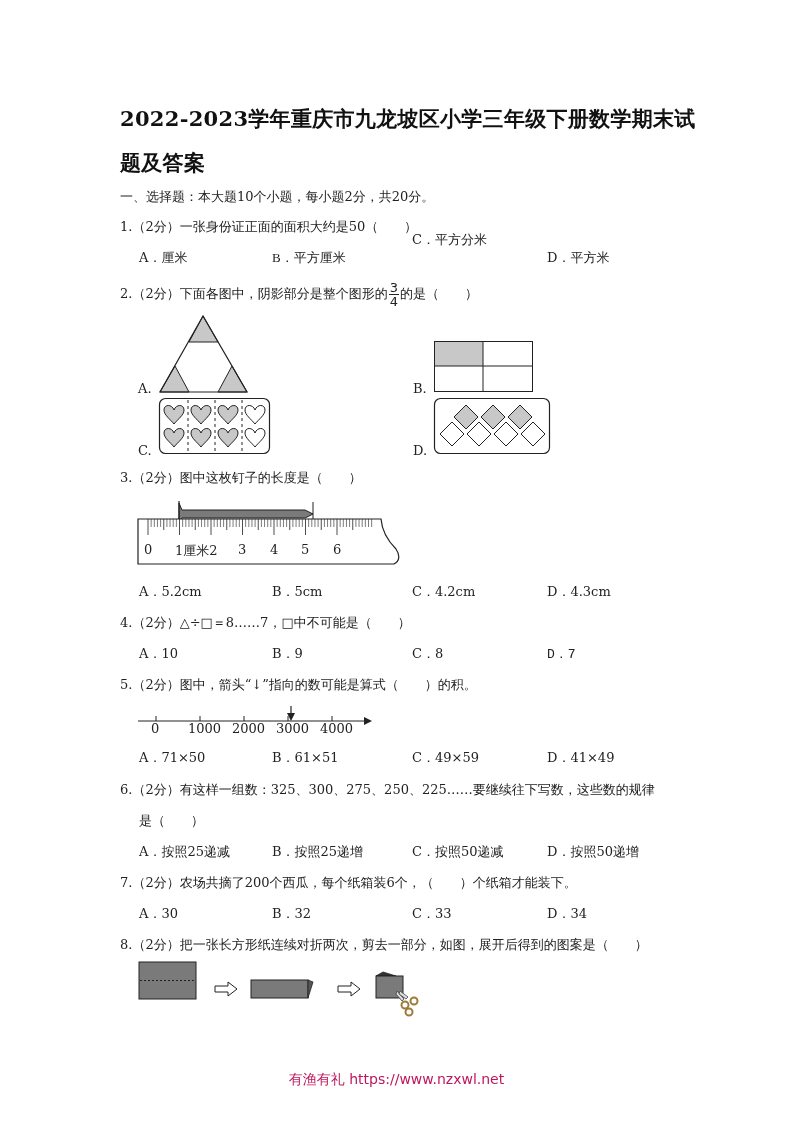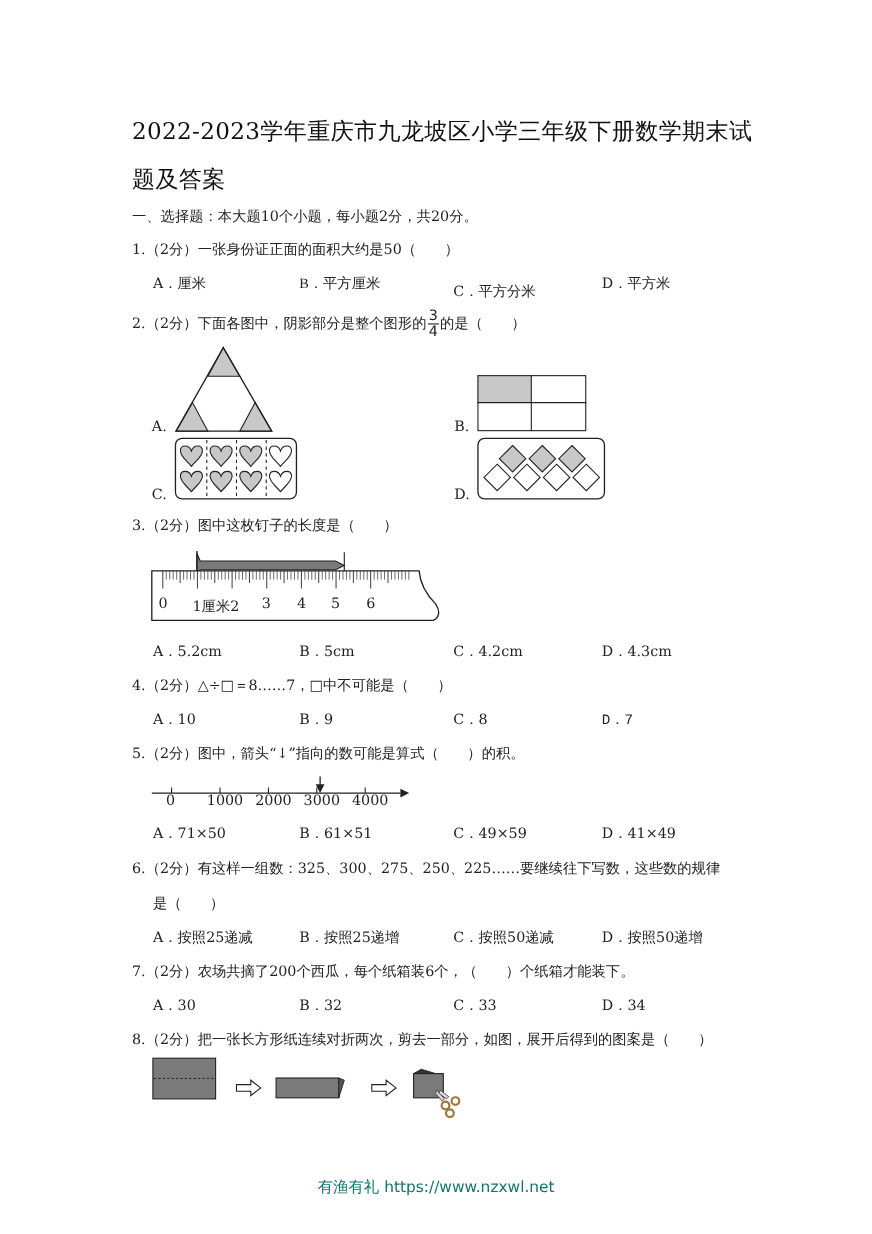--- a/index.html
+++ b/index.html
@@ -1,43 +1,43 @@
 <!DOCTYPE html>
 <html><head>
 <meta charset="utf-8">
 <style>
   html, body { margin:0; padding:0; background:#fff; }
   body { width:793px; height:1122px; position:relative; overflow:hidden;
          font-family:"DejaVu Serif","Liberation Serif",serif; color:#222; }
   .abs { position:absolute; }
-  .title { left:120px; font-size:21px; font-weight:normal; letter-spacing:0.3px; color:#111; white-space:nowrap;
+  .title { left:120px; font-size:21px; font-weight:bold; letter-spacing:0.3px; color:#111; white-space:nowrap;
            font-family:"DejaVu Serif","Liberation Serif",serif; }
   .line { position:absolute; left:120px; font-size:13px; white-space:nowrap; color:#222; }
   .opt { position:absolute; font-size:13px; white-space:nowrap; color:#222; }
   .frac { display:inline-block; vertical-align:middle; text-align:center; line-height:1; font-family:"DejaVu Sans",sans-serif; font-size:13px; margin:0 1px; }
   .frac span { display:block; }
   .frac .num { border-bottom:1px solid #222; padding:0 1px; }
   .figlabel { position:absolute; font-size:13px; color:#222; }
-  .footer { position:absolute; left:0; width:793px; top:1071px; text-align:center; font-family:"DejaVu Sans","Liberation Sans",sans-serif; font-size:14px; color:#0f766e; }
+  .footer { position:absolute; left:0; width:793px; top:1071px; text-align:center; font-family:"DejaVu Sans","Liberation Sans",sans-serif; font-size:14px; color:#be185d; }
   svg { position:absolute; overflow:visible; }
 </style>
 </head>
 <body>
 
 <div class="abs title" style="top:105px;">2022-2023学年重庆市九龙坡区小学三年级下册数学期末试</div>
 <div class="abs title" style="top:149px;">题及答案</div>
 
 <div class="line" style="top:188px;">一、选择题：本大题10个小题，每小题2分，共20分。</div>
 
 <div class="line" style="top:218px;">
   <span>1.</span><span>（2分）一张身份证正面的面积大约是50（　　）</span>
 </div>
 <div class="opt" style="left:139px; top:249px;">A．厘米</div>
 <div class="opt" style="left:272px; top:249px;font-family:Liberation Serif, serif;">B．平方厘米</div>
-<div class="opt" style="left:412px; top:256px;">C．平方分米</div>
+<div class="opt" style="left:412px; top:231px;">C．平方分米</div>
 <div class="opt" style="left:547px; top:249px;">D．平方米</div>
 
 <div class="line" style="top:281px;">
   <span>2.</span><span>（2分）下面各图中，阴影部分是整个图形的</span><span class="frac"><span class="num">3</span><span class="den">4</span></span><span>的是（　　）</span>
 </div>
 
 <div class="figlabel" style="left:138px; top:381px;">A.</div>
 <svg style="left:160px; top:316px;" width="90" height="76">
   <polygon points="43,0 29,26 58,26" fill="#c8c8c8" stroke="#222" stroke-width="1"></polygon>
   <polygon points="15,50 0,76 29,76" fill="#c8c8c8" stroke="#222" stroke-width="1"></polygon>

